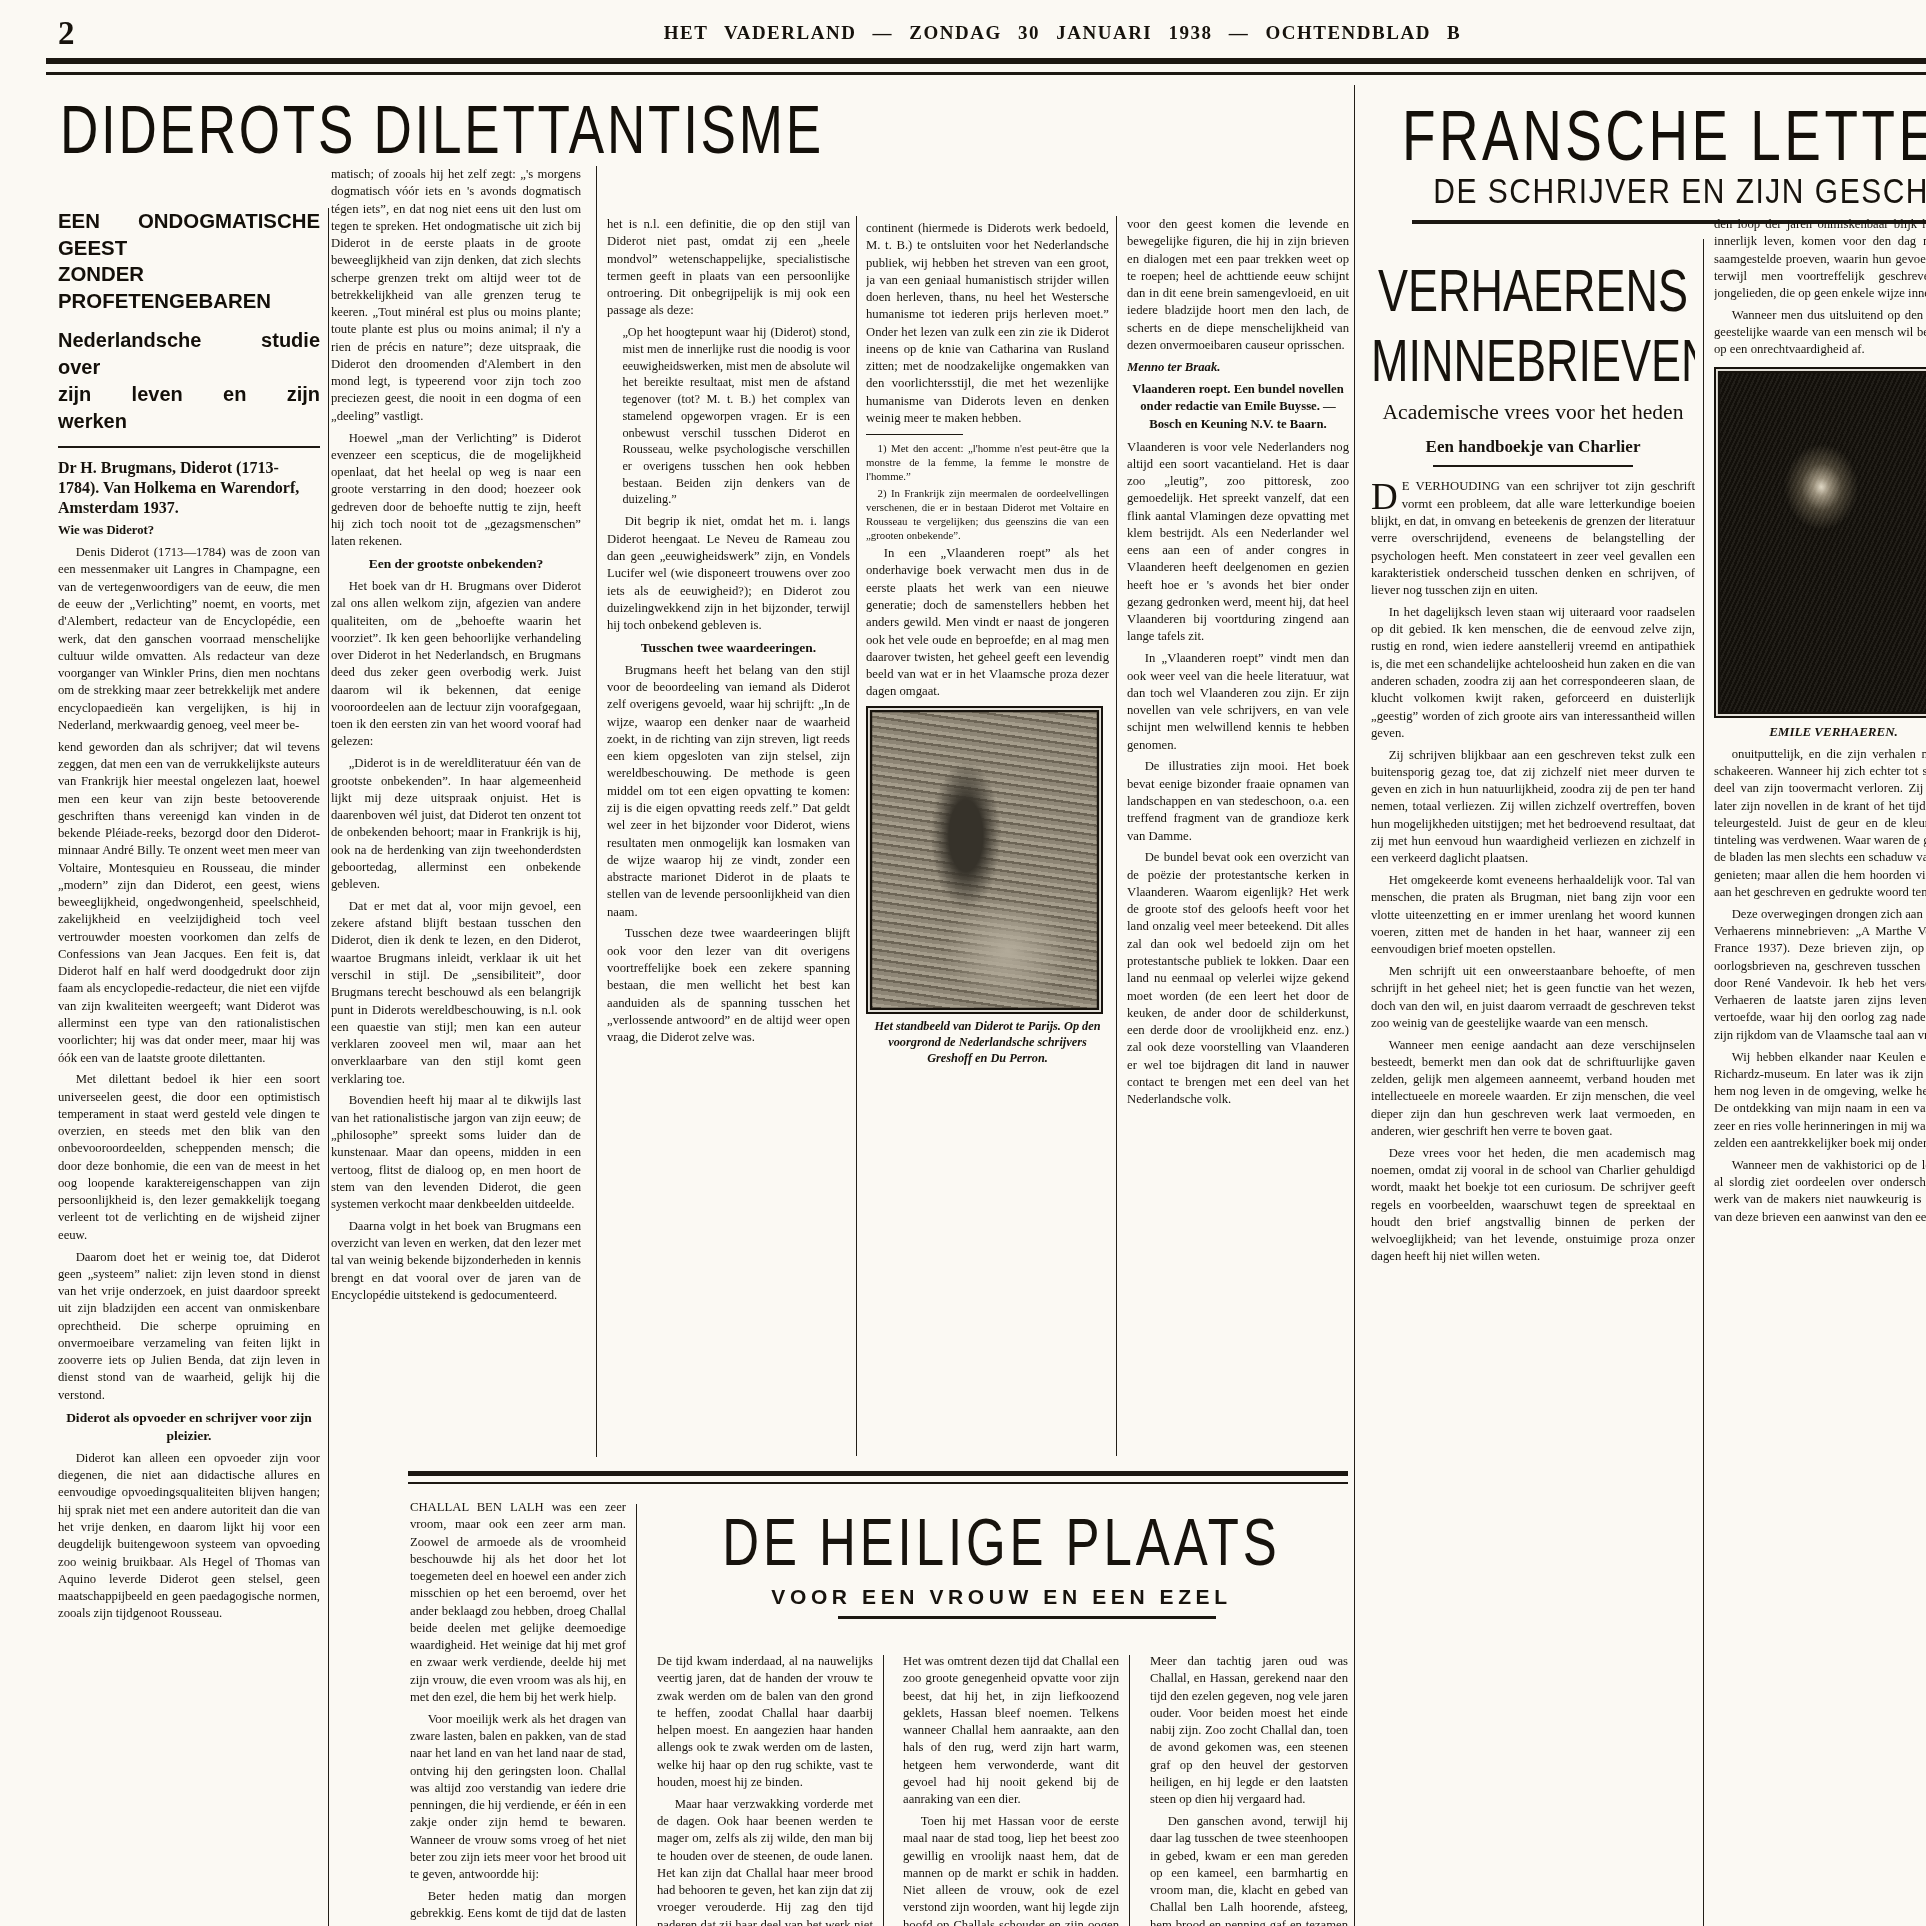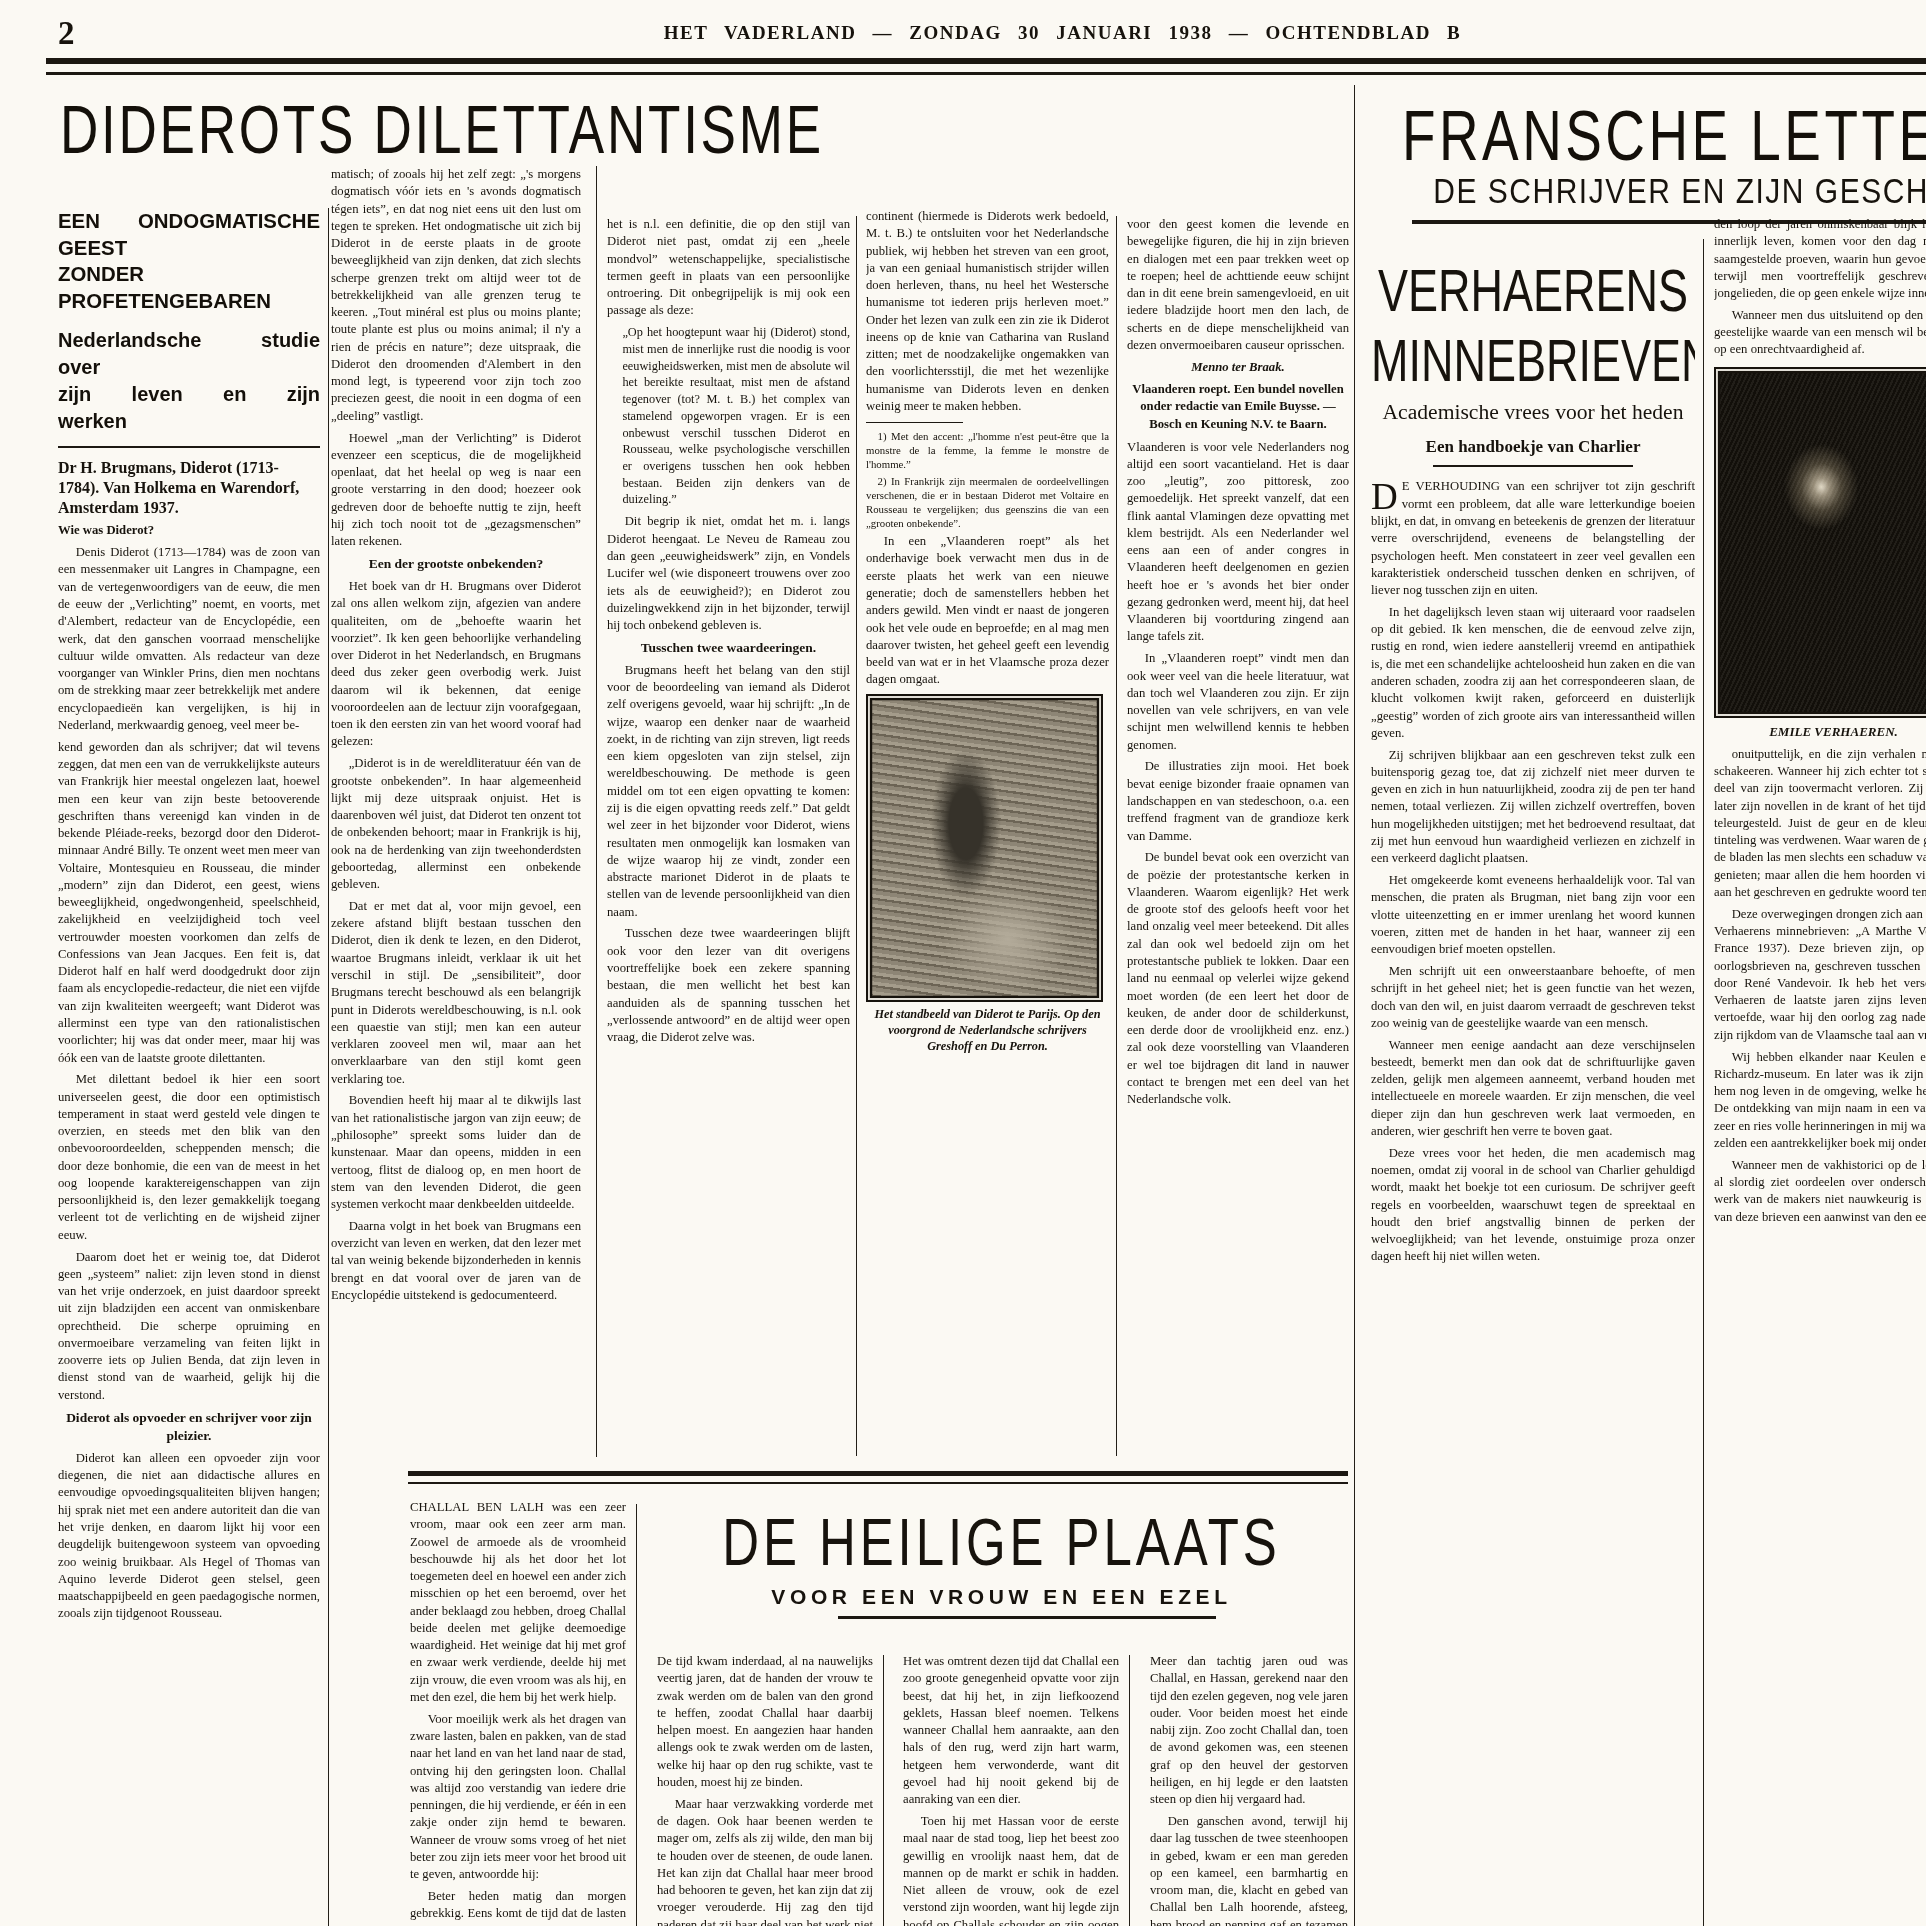--- a/index.html
+++ b/index.html
@@ -13,21 +13,21 @@
   .headline-xl{font-family:"Liberation Sans",sans-serif;font-weight:400;white-space:nowrap;
                transform-origin:left top;color:#14100a;}
   .kicker{font-family:"Liberation Sans",sans-serif;font-weight:700;color:#14100a;}
   .col{position:absolute;overflow:hidden;font-size:12.7px;line-height:1.36;text-align:justify;}
   .col p{margin:0 0 4.6px 0;text-indent:17.7px;}
   .col p.nip{text-indent:0;}
   .subhead{font-weight:700;text-align:center;text-indent:0 !important;margin:11.6px 0 6.2px 0;font-size:13.5px;}
   .lead-q{font-weight:700;}
   .bib{font-weight:700;font-size:16px;line-height:1.25;margin:10px 0 11.6px 46px;text-indent:0 !important;text-align:left;}
   .quoteblock{margin:0 0 5.4px 15.4px !important;text-indent:0 !important;font-size:12.3px;}
-  .sig{text-align:center;font-weight:700;font-style:italic;text-indent:0 !important;margin:2.3px 11.6px 8.5px 0;}
+  .sig{text-align:left;font-weight:700;font-style:italic;text-indent:0 !important;margin:2.3px 11.6px 8.5px 0;}
   .note{font-size:10.8px;line-height:1.3;}
   .note p{text-indent:11.6px;margin-bottom:3.1px;}
   .notetop{width:40%;height:1.2px;background:#1c1812;margin:7px 0 5.4px 0;}
   .bookref{font-weight:700;text-align:center;text-indent:0 !important;font-size:12.7px;line-height:1.4;margin:7px 7.7px 8.5px 7.7px;}
   .figure{margin:5.4px auto 3.9px auto;}
   .photo{box-shadow:inset 0 0 0 1.9px rgba(250,247,238,.9), inset 0 0 0 4.2px #17130d;border:2.7px solid #17130d;}
   .photo-diderot{background:
      repeating-linear-gradient(48deg, rgba(245,240,228,.06) 0 1.5px, rgba(0,0,0,0) 1.5px 3.5px),
      radial-gradient(ellipse 34% 26% at 56% 36%, #eae3d2 0%, #b5ab99 16%, #6d6456 38%, #2b261d 64%, #151209 82%);}
   .photo-verhaeren{background:
@@ -95,21 +95,21 @@
 
   <div class="col" style="left:607px;top:216px;width:243px;height:1240px;">
     <p class="nip">het is n.l. een definitie, die op den stijl van Diderot niet past, omdat zij een „heele mondvol” wetenschappelijke, specialistische termen geeft in plaats van een persoonlijke ontroering. Dit onbegrijpelijk is mij ook een passage als deze:</p>
     <p class="quoteblock">„Op het hoogtepunt waar hij (Diderot) stond, mist men de innerlijke rust die noodig is voor eeuwigheidswerken, mist men de absolute wil het bereikte resultaat, mist men de afstand tegenover (tot? M. t. B.) het complex van stamelend opgeworpen vragen. Er is een onbewust verschil tusschen Diderot en Rousseau, welke psychologische verschillen er overigens tusschen hen ook hebben bestaan. Beiden zijn denkers van de duizeling.”</p>
     <p>Dit begrip ik niet, omdat het m. i. langs Diderot heengaat. Le Neveu de Rameau zou dan geen „eeuwigheidswerk” zijn, en Vondels Lucifer wel (wie disponeert trouwens over zoo iets als de eeuwigheid?); en Diderot zou duizelingwekkend zijn in het bijzonder, terwijl hij toch onbekend gebleven is.</p>
     <p class="subhead">Tusschen twee waardeeringen.</p>
     <p>Brugmans heeft het belang van den stijl voor de beoordeeling van iemand als Diderot zelf overigens gevoeld, waar hij schrijft: „In de wijze, waarop een denker naar de waarheid zoekt, in de richting van zijn streven, ligt reeds een kiem opgesloten van zijn stelsel, zijn wereldbeschouwing. De methode is geen middel om tot een eigen opvatting te komen: zij is die eigen opvatting reeds zelf.” Dat geldt wel zeer in het bijzonder voor Diderot, wiens resultaten men onmogelijk kan losmaken van de wijze waarop hij ze vindt, zonder een abstracte marionet Diderot in de plaats te stellen van de levende persoonlijkheid van dien naam.</p>
     <p>Tusschen deze twee waardeeringen blijft ook voor den lezer van dit overigens voortreffelijke boek een zekere spanning bestaan, die men wellicht het best kan aanduiden als de spanning tusschen het „verlossende antwoord” en de altijd weer open vraag, die Diderot zelve was.</p>
   </div>
 
-  <div class="col" style="left:866px;top:208px;width:243px;height:1244px;">
+  <div class="col" style="left:866px;top:220px;width:243px;height:1244px;">
     <p class="nip">continent (hiermede is Diderots werk bedoeld, M. t. B.) te ontsluiten voor het Nederlandsche publiek, wij hebben het streven van een groot, ja van een geniaal humanistisch strijder willen doen herleven, thans, nu heel het Westersche humanisme tot iederen prijs herleven moet.” Onder het lezen van zulk een zin zie ik Diderot ineens op de knie van Catharina van Rusland zitten; met de noodzakelijke ongemakken van den voorlichtersstijl, die met het wezenlijke humanisme van Diderots leven en denken weinig meer te maken hebben.</p>
     <div class="notetop"></div>
     <div class="note">
       <p>1) Met den accent: „l'homme n'est peut-être que la monstre de la femme, la femme le monstre de l'homme.”</p>
       <p>2) In Frankrijk zijn meermalen de oordeelvellingen verschenen, die er in bestaan Diderot met Voltaire en Rousseau te vergelijken; dus geenszins die van een „grooten onbekende”.</p>
     </div>
     <p>In een „Vlaanderen roept” als het onderhavige boek verwacht men dus in de eerste plaats het werk van een nieuwe generatie; doch de samenstellers hebben het anders gewild. Men vindt er naast de jongeren ook het vele oude en beproefde; en al mag men daarover twisten, het geheel geeft een levendig beeld van wat er in het Vlaamsche proza dezer dagen omgaat.</p>
     <div class="figure" style="width:243px;">
       <div class="photo photo-statue" style="width:233px;height:304px;"></div>
       <div class="caption cap-b" style="margin-top:5.4px;font-size:12.3px;font-weight:700;">Het standbeeld van Diderot te Parijs. Op den voorgrond de Nederlandsche schrijvers Greshoff en Du Perron.</div>

